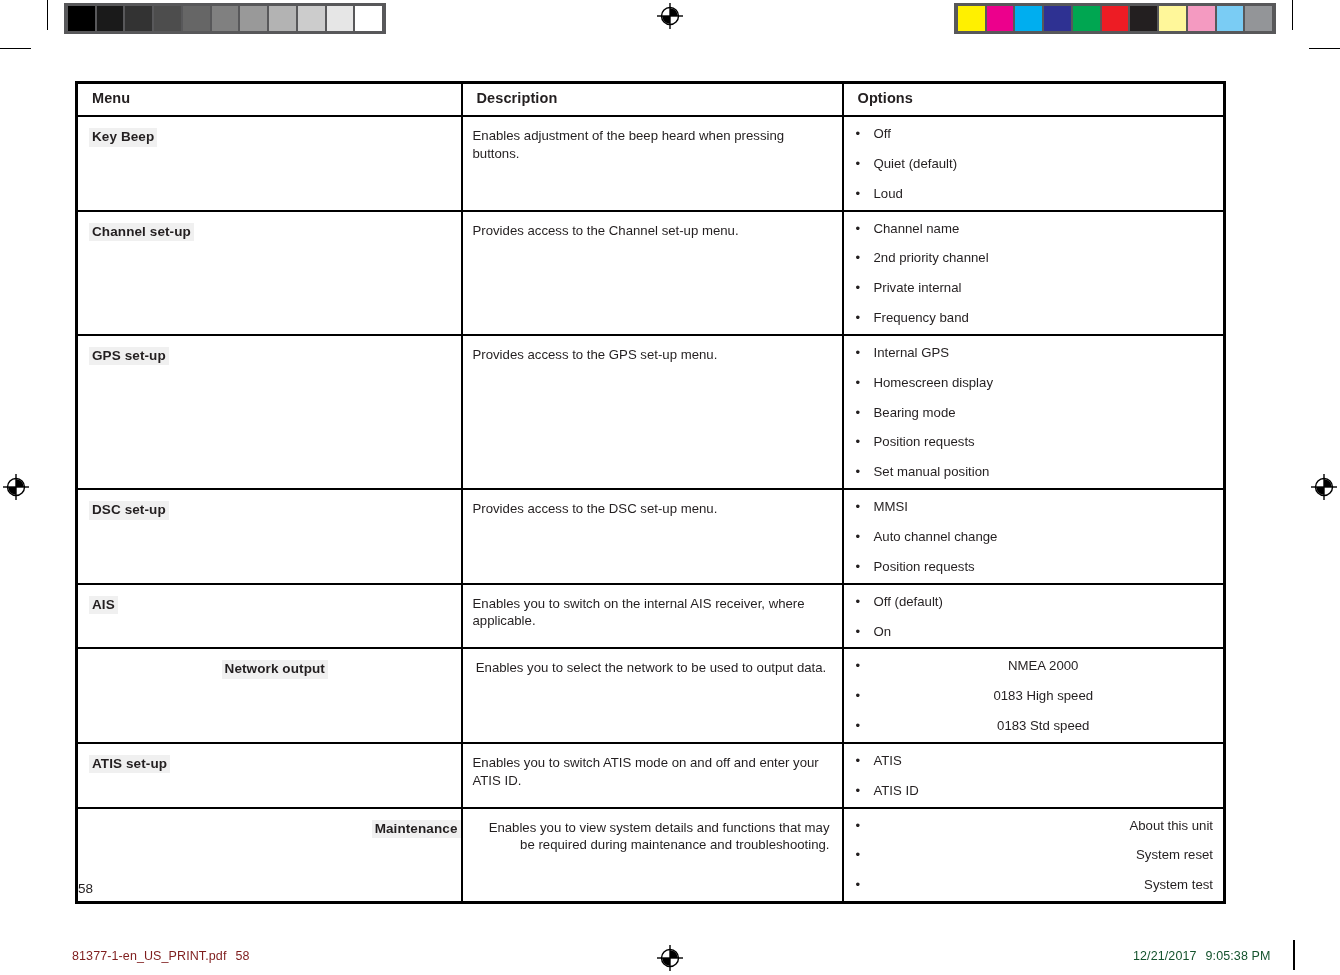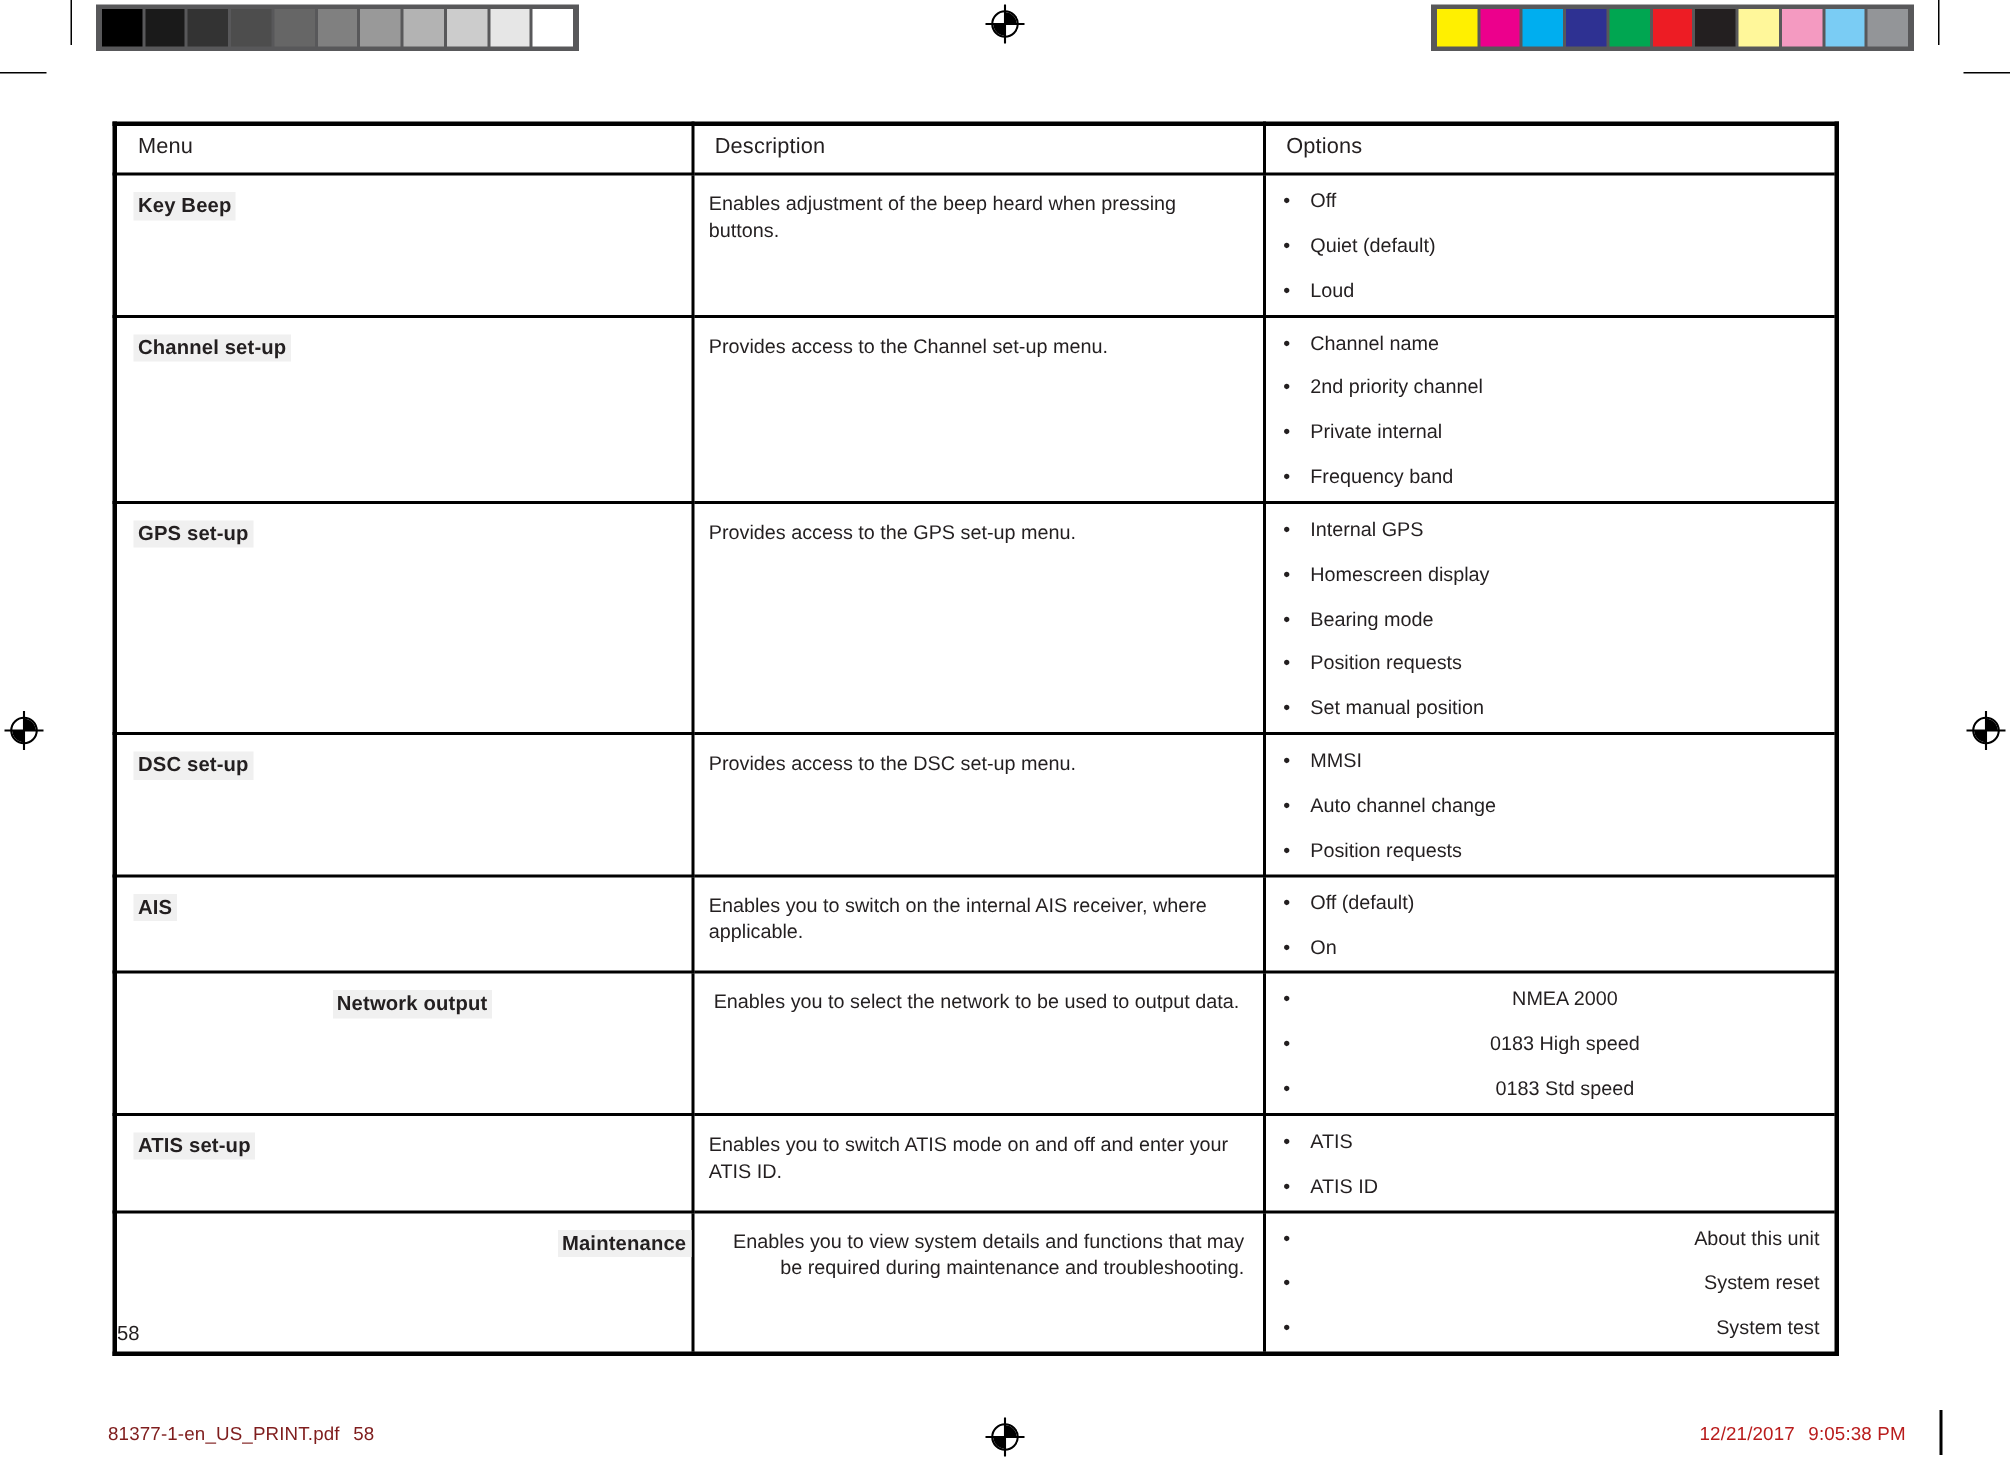--- a/index.html
+++ b/index.html
@@ -73,21 +73,21 @@
     border: 3px solid #000000;
   }
 
   .hdr-cell {
     height: 31px;
     text-align: left;
   }
   .hdr-label {
     display: block;
     font-size: 14.5px;
-    font-weight: normal;
+    font-weight: bold;
     letter-spacing: 0.1px;
     padding: 7px 0 0 14px;
     line-height: 1.1;
   }
 
   .menu-cell { }
   .menu-name {
     display: inline-block;
     font-size: 13.5px;
     font-weight: bold;
@@ -155,21 +155,21 @@
     color: #7f1d1d;
     letter-spacing: 0.1px;
   }
   #footer-file { }
   #footer-page { margin-left: 9px; }
   #footer-right {
     position: absolute;
     left: 1133px;
     top: 949px;
     font-size: 12.5px;
-    color: #b91c1c;
+    color: #14532d;
     letter-spacing: 0.1px;
   }
   #footer-time { margin-left: 9px; }
   #footer-rule {
     position: absolute;
     left: 1293px;
     top: 940px;
     width: 2px;
     height: 30px;
     background: #000000;

